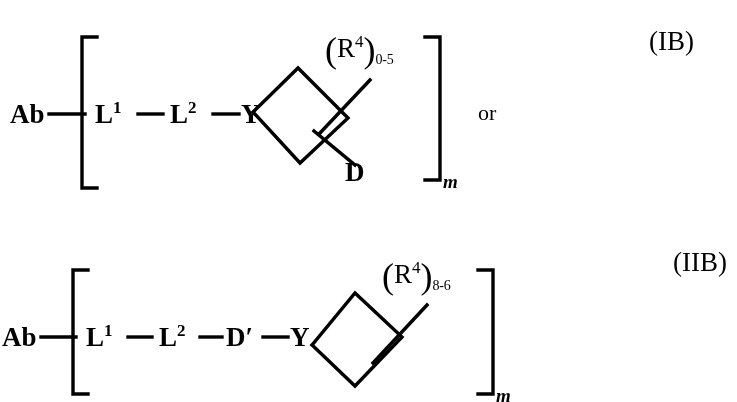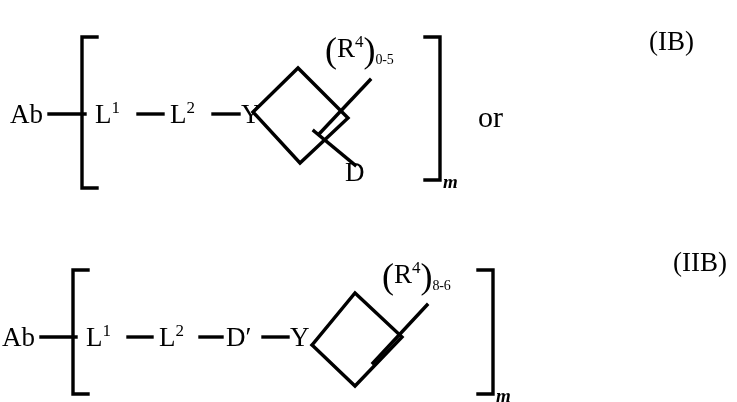--- a/index.html
+++ b/index.html
@@ -35,20 +35,21 @@
   }
 
   
   .atom {
     position: absolute;
     font-family: "Liberation Serif", "DejaVu Serif", serif;
     font-size: 27px;
     line-height: 1;
     white-space: nowrap;
     color: #000;
+    font-weight: bold;
   }
   .atom .sup {
     font-size: 17px;
     vertical-align: super;
     line-height: 0;
   }
 
   .paren-group {
     position: absolute;
     font-family: "Liberation Serif", "DejaVu Serif", serif;
@@ -77,21 +78,21 @@
     font-family: "Liberation Serif", "DejaVu Serif", serif;
     font-style: italic;
     font-size: 19px;
     font-weight: bold;
     line-height: 1;
   }
 
   .conj-word {
     position: absolute;
     font-family: "Liberation Serif", "DejaVu Serif", serif;
-    font-size: 30px;
+    font-size: 22px;
     line-height: 1;
   }
 
   .formula-tag {
     position: absolute;
     font-family: "Liberation Serif", "DejaVu Serif", serif;
     font-size: 27px;
     line-height: 1;
     white-space: nowrap;
   }

